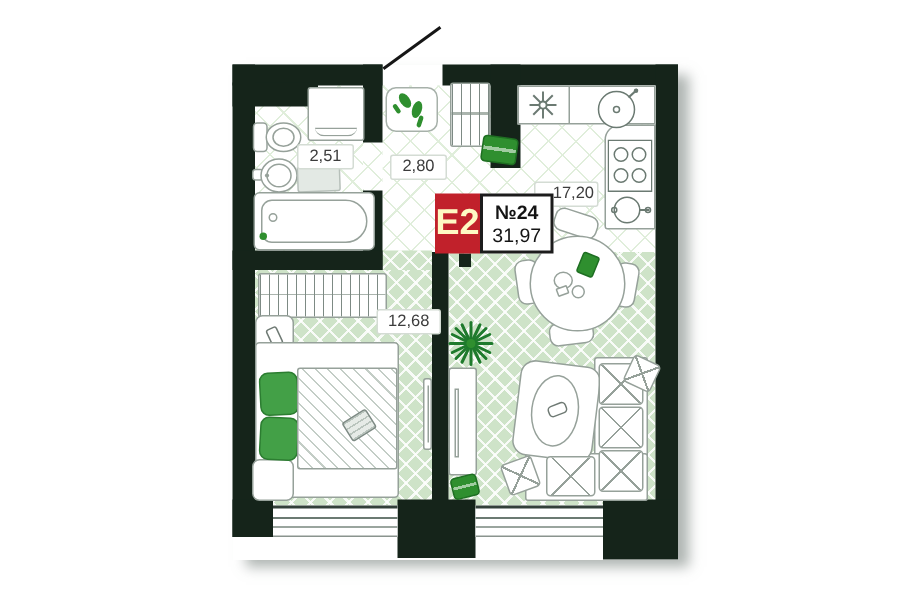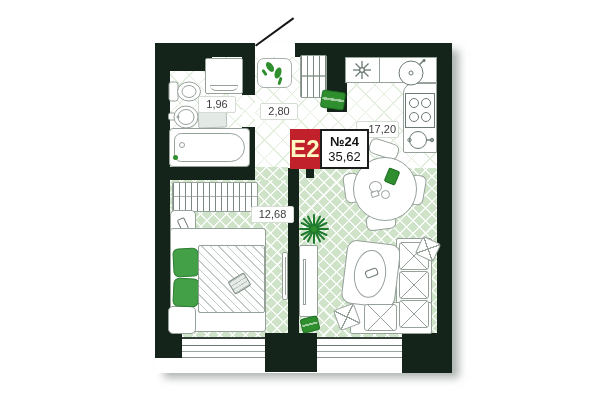--- a/index.html
+++ b/index.html
@@ -211,27 +211,27 @@
   <div class="furn" style="left:170px;top:210px;width:26px;height:28px;border-radius:5px;">
     <div class="abs" style="left:8px;top:7px;width:8px;height:13px;border:1px solid #6f7a74;border-radius:2px;transform:rotate(-25deg);background:#fff;"></div>
   </div>
   <div class="furn" style="left:170px;top:228px;width:96px;height:104px;border-radius:3px;"></div>
   <div class="pillow" style="left:173px;top:248px;width:24px;height:27px;transform:rotate(-3deg);"></div>
   <div class="pillow" style="left:173px;top:278px;width:24px;height:27px;transform:rotate(3deg);"></div>
   <div class="furn blanket" style="left:198px;top:245px;width:67px;height:68px;z-index:7;"></div>
   <div class="abs" style="left:230px;top:276px;width:19px;height:15px;border:1px solid #7d8a84;border-radius:2px;transform:rotate(-32deg);z-index:8;background:#e6ebe7;background-image:repeating-linear-gradient(0deg,#b9c4bd 0 1px,transparent 1px 4px);"></div>
   <div class="furn" style="left:168px;top:306px;width:28px;height:28px;border-radius:5px;"></div>
 
-  <div class="chip" style="left:198px;top:96px;width:32px;">1,96</div>
+  <div class="chip" style="left:198px;top:96px;width:32px;">2,51</div>
   <div class="chip" style="left:260px;top:103px;width:32px;">2,80</div>
   <div class="chip" style="left:356px;top:121px;width:37px;text-align:right;">17,20</div>
   <div class="chip" style="left:251px;top:206px;width:37px;">12,68</div>
 
   <div id="badge">
     <div class="red">E2</div>
     <div class="white">
       <div class="num">№24</div>
-      <div class="area">35,62</div>
+      <div class="area">31,97</div>
     </div>
   </div>
   <div class="abs" style="left:306px;top:169px;width:8px;height:9px;background:#15241a;z-index:9;"></div>
 
 </div>
 
 </body></html>

